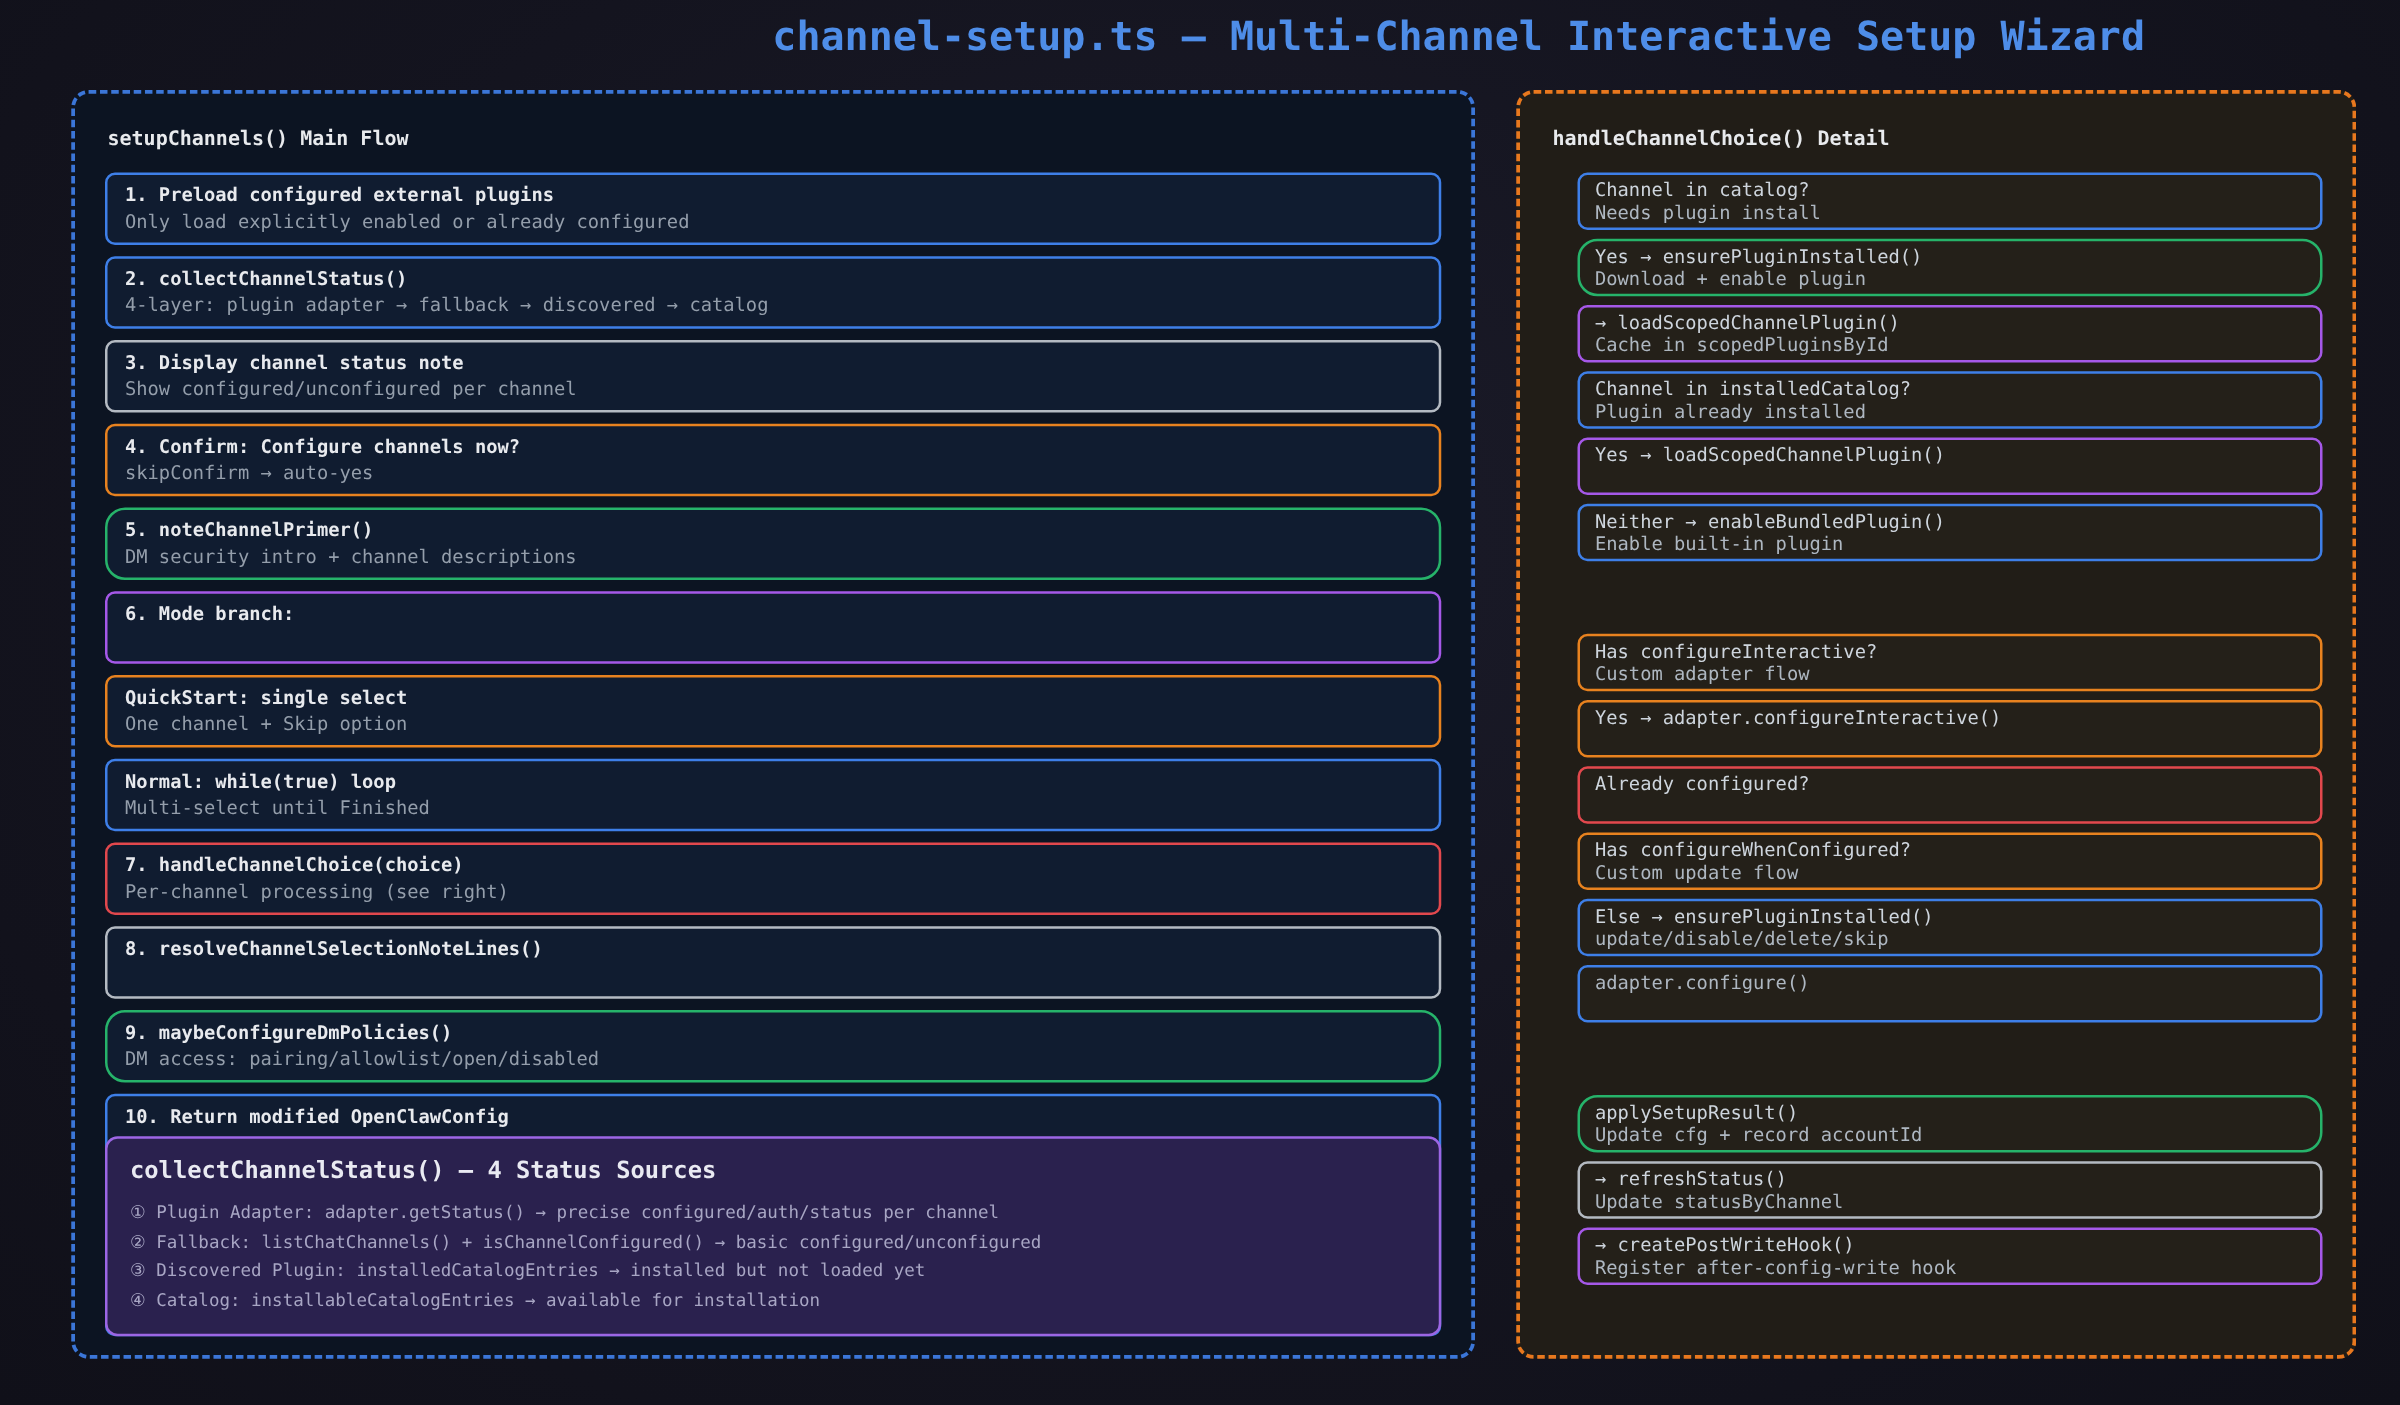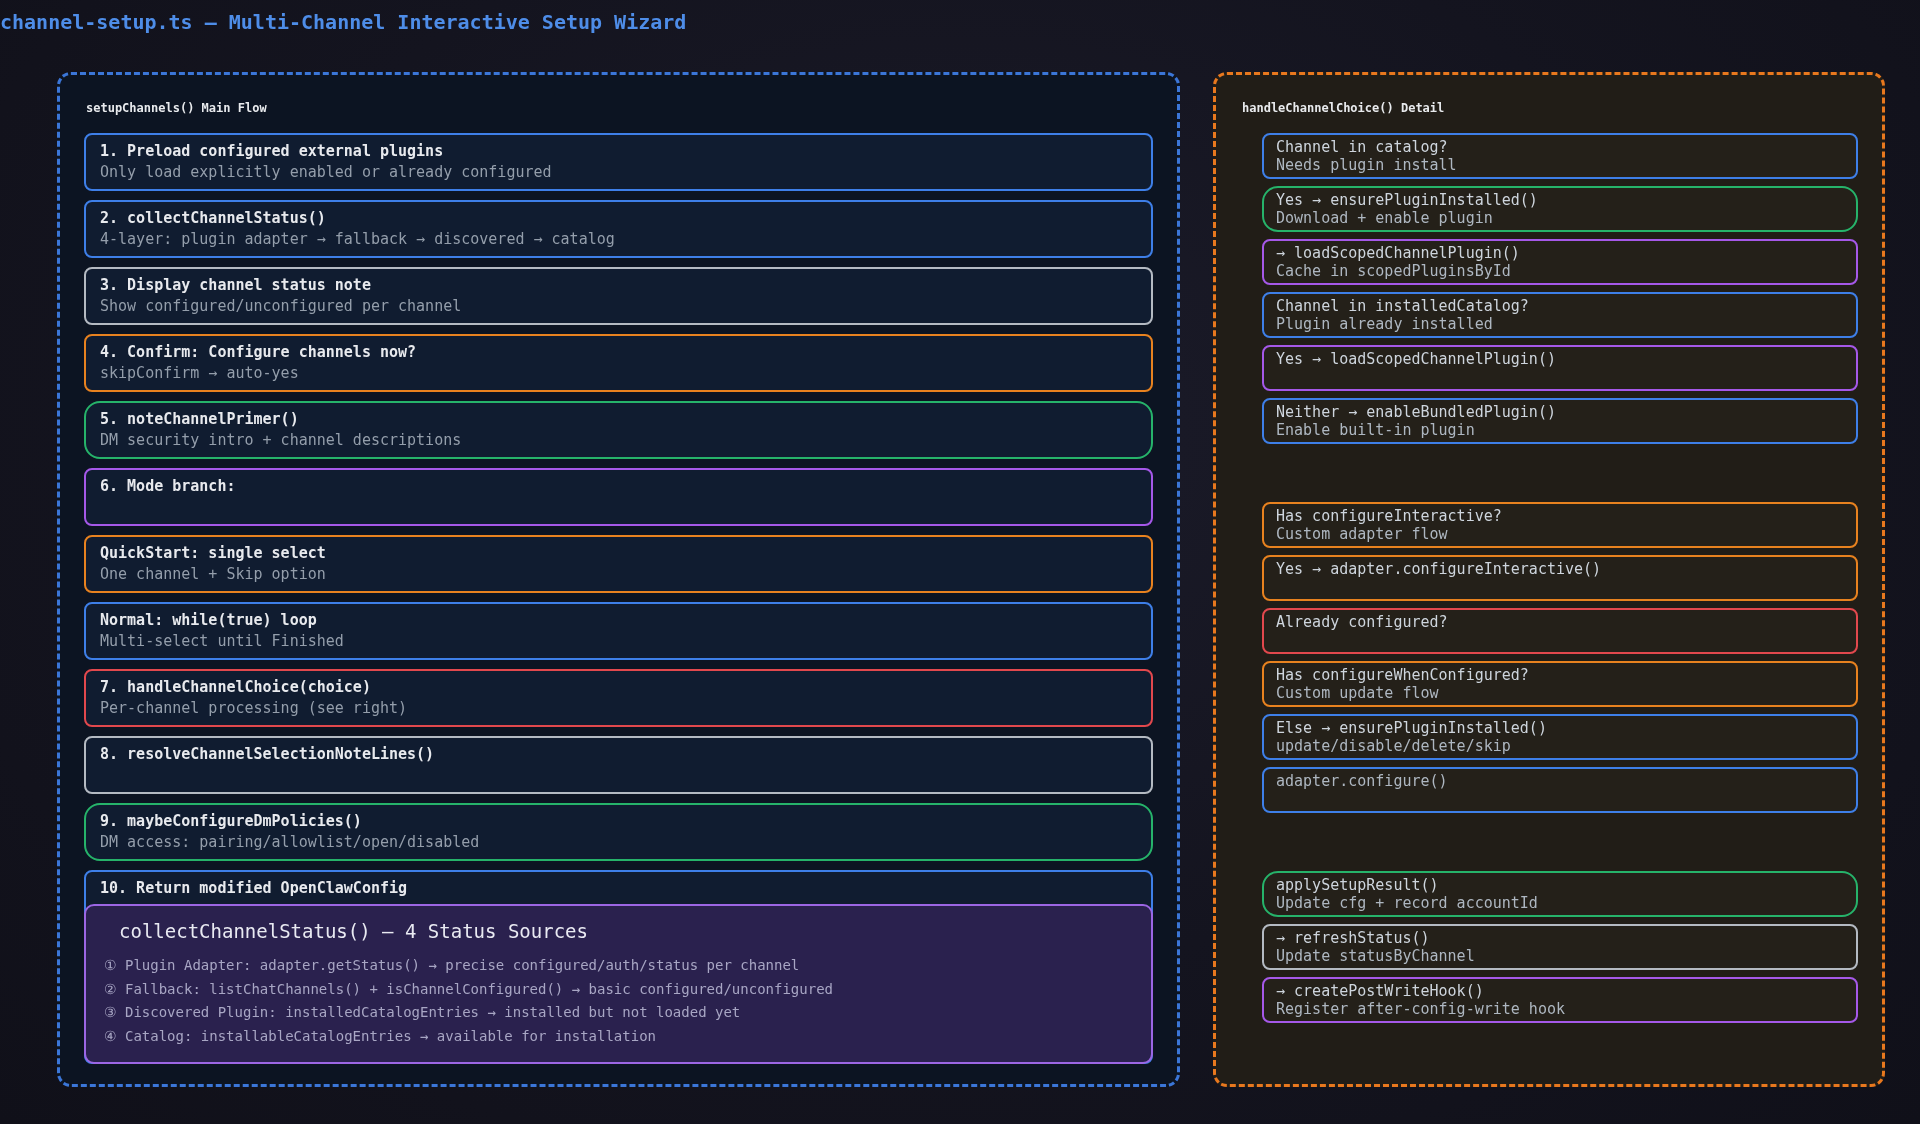--- a/index.html
+++ b/index.html
@@ -5,41 +5,41 @@
   * { margin: 0; padding: 0; box-sizing: border-box; }
   html, body { width: 1920px; height: 1124px; }
   body {
     font-family: "DejaVu Sans Mono", "Liberation Mono", monospace;
     background: radial-gradient(ellipse at 50% 38%, #1b1b29 0%, #14141f 55%, #101019 100%);
     position: relative;
     overflow: hidden;
   }
   .page-title {
     position: absolute; top: 10px; left: 0; width: 1716px;
-    text-align: left;
-    font-size: 20px; font-weight: bold; color: #4e8de8;
+    text-align: right;
+    font-size: 32px; font-weight: bold; color: #4e8de8;
     letter-spacing: 0px;
   }
   .panel {
     position: absolute; top: 72px; height: 1015px;
     border-radius: 14px;
     padding: 20px 24px;
   }
   .left-panel {
     left: 57px; width: 1123px;
     background: #0c1422;
     border: 3px dashed #3b76d8;
   }
   .right-panel {
     left: 1213px; width: 672px;
     background: #211d17;
     border: 3px dashed #e8781e;
   }
   .panel-header {
-    font-size: 12px; font-weight: bold; color: #e8eaed;
+    font-size: 16px; font-weight: bold; color: #e8eaed;
     margin: 6px 2px 18px 2px;
   }
   .stack { display: flex; flex-direction: column; gap: 9px; }
   .lbox {
     border: 2px solid #3e7fe8;
     border-radius: 8px;
     background: #101c30;
     padding: 6px 14px;
     min-height: 58px;
   }
@@ -66,21 +66,21 @@
   .return-box { padding-bottom: 0; min-height: 0; }
   .subbox {
     margin: 5px -16px -2px -16px;
     border: 2px solid #9c66e4;
     border-radius: 10px;
     background: #2a214e;
     padding: 12px 18px 14px 18px;
   }
   .subbox-header {
     font-size: 19px; line-height: 27px; color: #e9eaf2;
-    margin-bottom: 9px; font-weight: normal; margin-left: 15px;
+    margin-bottom: 9px; font-weight: bold;
   }
   .subbox-item {
     font-size: 14px; line-height: 23.5px; color: #a8a6c4;
   }
 </style>
 </head>
 <body>
 
 <div class="page-title">channel-setup.ts — Multi-Channel Interactive Setup Wizard</div>
 

